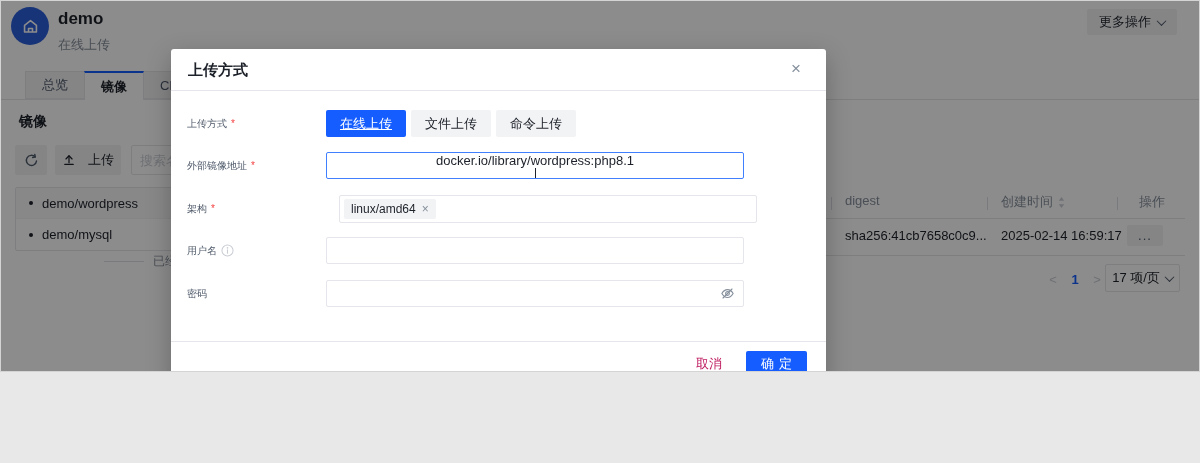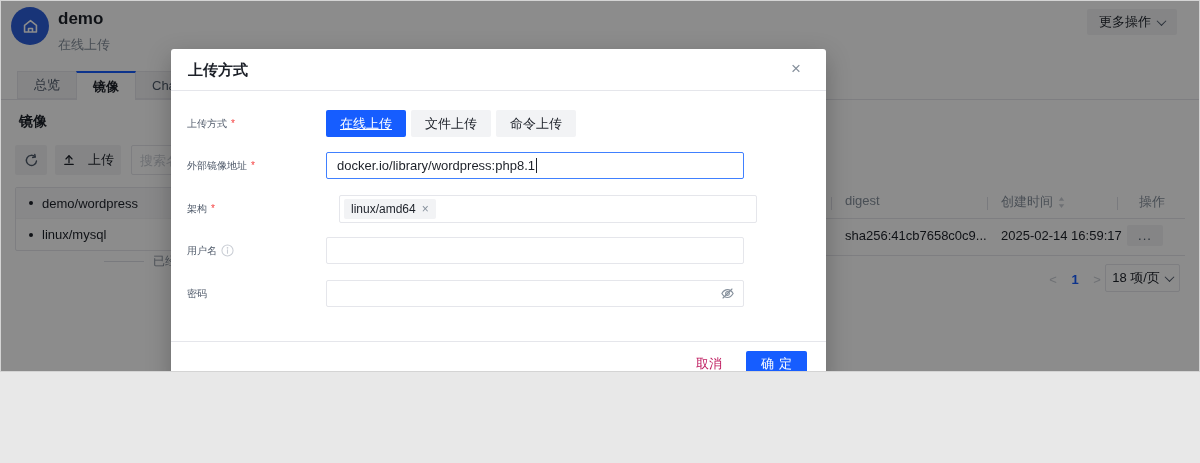--- a/index.html
+++ b/index.html
@@ -13,21 +13,21 @@
   .proj-name { position:absolute; left:57px; top:8px; font-size:17px; font-weight:700; color:#1d2129; }
   .proj-desc { position:absolute; left:57px; top:35px; font-size:13px; color:#86909c; }
   .more-btn { position:absolute; right:22px; top:8px; height:26px; padding:0 12px; background:#f2f3f5;
               border:none; border-radius:2px; font-size:13px; color:#1d2129; display:flex; align-items:center; gap:7px; cursor:pointer; }
   .chev { width:7px; height:7px; border-right:1.4px solid #4e5969; border-bottom:1.4px solid #4e5969;
           transform:rotate(45deg) translate(-1px,-1px); display:inline-block; }
 
   .tabs { position:absolute; left:12px; top:70px; display:flex; }
   .tab { height:28px; padding:0 16px; font-size:13px; color:#4e5969; background:#f2f3f5;
          border:1px solid #e5e6eb; margin-left:-1px; display:flex; align-items:center; cursor:pointer; }
-  .tab:first-child { margin-left:4px; }
+  .tab:first-child { margin-left:12px; }
   .tab.active { background:#fff; color:#1d2129; font-weight:700; border-top:2px solid #165dff;
                 height:29px; z-index:2; border-bottom:none; }
   .tabbar-line { position:absolute; left:0; right:0; top:98px; height:1px; background:#e5e6eb; }
 
   .side-title { position:absolute; left:18px; top:112px; font-size:14px; font-weight:700; color:#1d2129; }
   .icon-btn { position:absolute; left:14px; top:144px; width:32px; height:30px; background:#f2f3f5; border:none;
               border-radius:2px; display:flex; align-items:center; justify-content:center; cursor:pointer; }
   .upload-btn { position:absolute; left:54px; top:144px; width:66px; height:30px; background:#f2f3f5; border:none;
                 border-radius:2px; display:flex; align-items:center; justify-content:center; gap:12px;
                 font-size:13px; color:#1d2129; cursor:pointer; }
@@ -74,21 +74,21 @@
   .flabel { position:absolute; left:16px; top:0; line-height:27px; font-size:10px; color:#4e5969;
             display:flex; align-items:center; gap:4px; }
   .req { color:#f53f3f; }
   .fctrl { position:absolute; left:155px; top:0; width:418px; height:27px; }
   .seg { display:flex; gap:5px; height:27px; }
   .seg-btn { height:27px; padding:0 14px; border:none; border-radius:2px; background:#f2f3f5; color:#1d2129;
              font-size:13px; cursor:pointer; }
   .seg-btn.active { background:#165dff; color:#fff; }
   .tinput { width:418px; height:27px; border:1px solid #e5e6eb; border-radius:2px; background:#fff;
             display:flex; align-items:center; padding:0 10px; font-size:13px; color:#1d2129; }
-  .tinput.focused { border-color:#4080ff; }
+  .tinput.focused { border-color:#4080ff;flex-direction:column; }
   .caret { width:1px; height:15px; background:#1d2129; margin-left:1px; }
   .arch-box { padding:13px 4px;margin-left:13px; }
   .tag { display:inline-flex; align-items:center; gap:6px; height:20px; padding:0 7px; background:#f2f3f5;
          border-radius:2px; font-size:12px; color:#1d2129; }
   .tag-x { color:#86909c; font-size:12px; cursor:pointer; line-height:1; }
   .finput { width:418px; height:27px; border:1px solid #e5e6eb; border-radius:2px; padding:0 10px; font-size:13px;
             color:#1d2129; outline:none; }
   .pw-wrap { position:relative; width:418px; height:27px; }
   .pw-wrap input { width:100%; height:100%; border:1px solid #e5e6eb; border-radius:2px; padding:0 30px 0 10px;
                    font-size:13px; outline:none; }
@@ -148,21 +148,21 @@
     </button>
     <input class="search-input" placeholder="搜索名称" style="">
 
     <div class="repo-list">
       <div class="repo-item selected">
         <span class="dot"></span>
         <span>demo/wordpress</span>
       </div>
       <div class="repo-item">
         <span class="dot"></span>
-        <span>linux/mysql</span>
+        <span>demo/mysql</span>
       </div>
     </div>
     <div class="list-end">
       <span class="dash"></span>
       <span>已经是</span>
       <span class="dash"></span>
     </div>
 
     <div class="vdivider"></div>
 
@@ -188,21 +188,21 @@
 
     <div class="td" style="left:844px">sha256:41cb7658c0c9...</div>
     <div class="td" style="left:1000px">2025-02-14 16:59:17</div>
     <button class="actions-btn">...</button>
     <div class="hline" style="top:254px"></div>
 
     <div class="pg" style="left:1042px">&lt;</div>
     <div class="pg cur" style="left: 1064px; color: rgb(22, 93, 255);">1</div>
     <div class="pg" style="left:1086px">&gt;</div>
     <div class="page-size">
-      <span>18 项/页</span>
+      <span>17 项/页</span>
       <span class="chev"></span>
     </div>
   </div>
 
   <div class="overlay"></div>
 
   <div class="modal">
     <div class="modal-header">
       <div class="modal-title">上传方式</div>
       <button class="modal-close">×</button>

